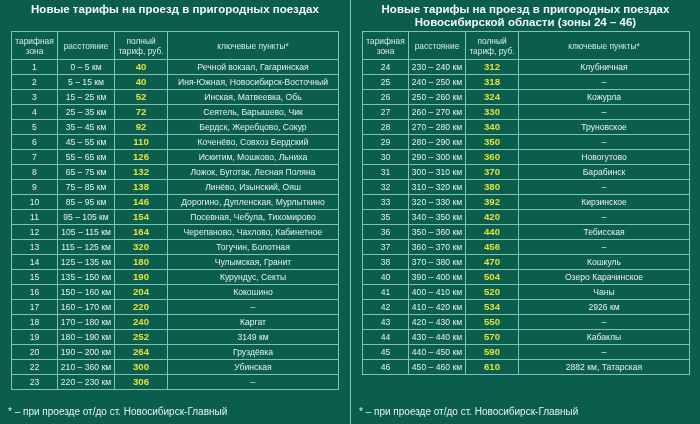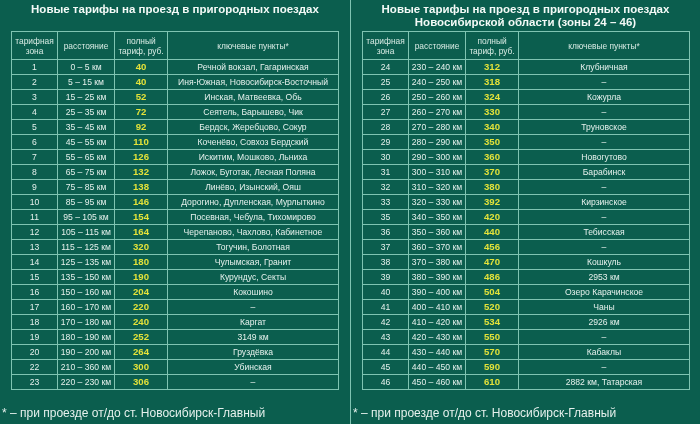--- a/index.html
+++ b/index.html
@@ -45,22 +45,22 @@
   table.fares th {
     height:27px; font-weight:normal; font-size:8.4px; line-height:10px;
     color:#d8ebe4;
     margin-left:20px;
   }
   table.fares td { height:14px; line-height:14px; }
   table.fares td.fare {
     color:#e3e23a; font-weight:bold; font-size:9.6px;
   }
   .footnote {
-    position:absolute; top:406px; left:2px;
-    font-size:12px; color:#e6f1ed; white-space:nowrap;
+    position:absolute; top:406px; left:8px;
+    font-size:10px; color:#e6f1ed; white-space:nowrap;
   }
 </style>
 </head>
 <body>
 
 <div class="panel" id="panel-left">
   <div class="title">
     <div>Новые тарифы на проезд в пригородных поездах</div>
   </div>
   <table class="fares">
@@ -317,26 +317,20 @@
           <td class="fare">456</td>
           <td>–</td>
         </tr>
         <tr>
           <td>38</td>
           <td>370 – 380 км</td>
           <td class="fare">470</td>
           <td>Кошкуль</td>
         </tr>
         <tr>
-          <td>39</td>
-          <td>380 – 390 км</td>
-          <td class="fare">486</td>
-          <td>2953 км</td>
-        </tr>
-        <tr>
           <td>40</td>
           <td>390 – 400 км</td>
           <td class="fare">504</td>
           <td>Озеро Карачинское</td>
         </tr>
         <tr>
           <td>41</td>
           <td>400 – 410 км</td>
           <td class="fare">520</td>
           <td>Чаны</td>

